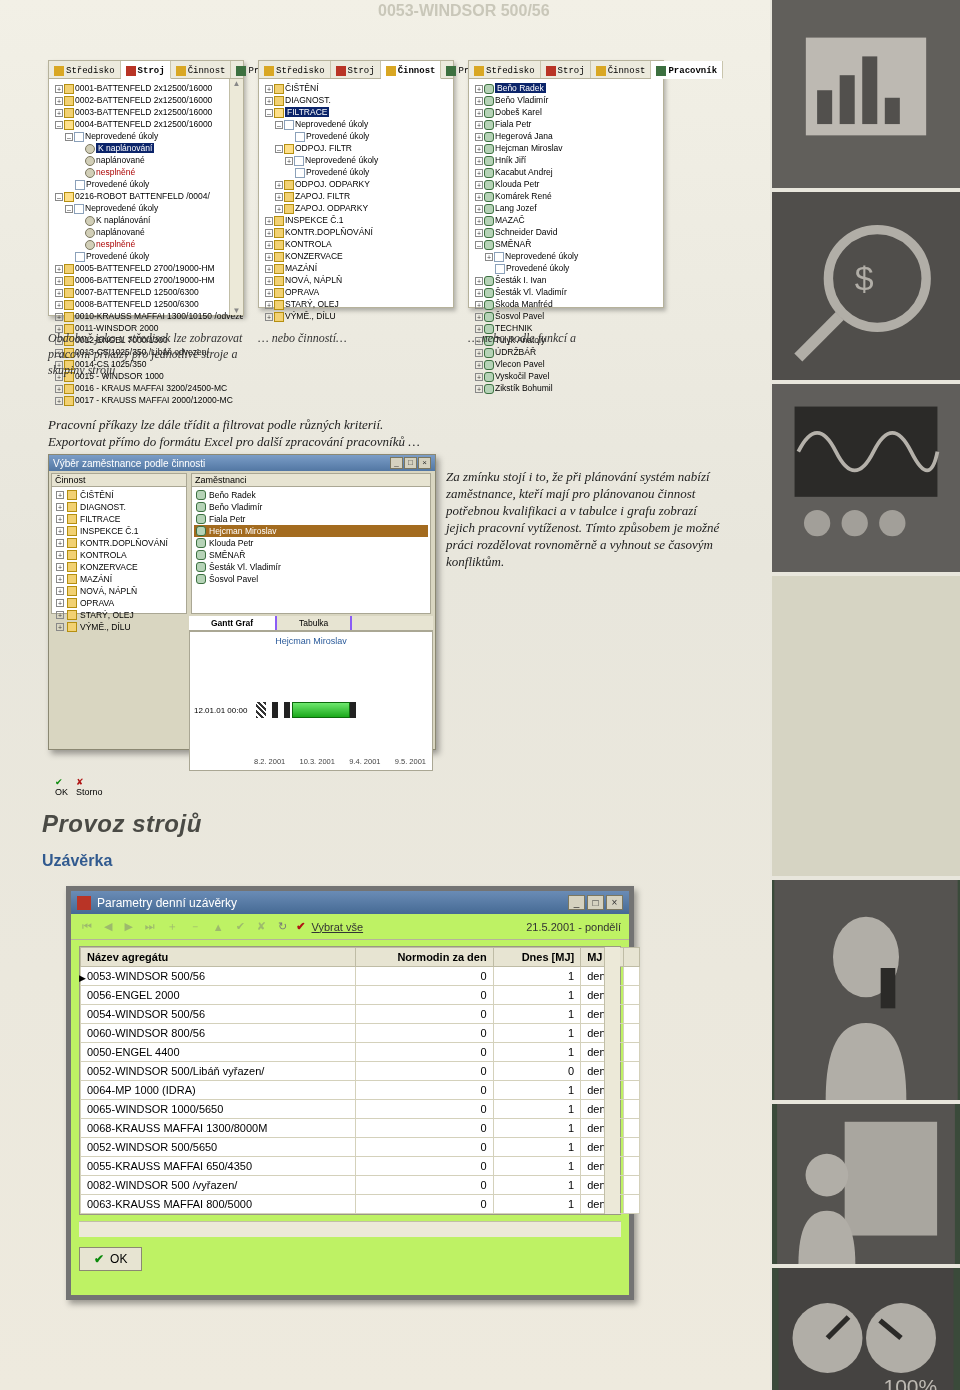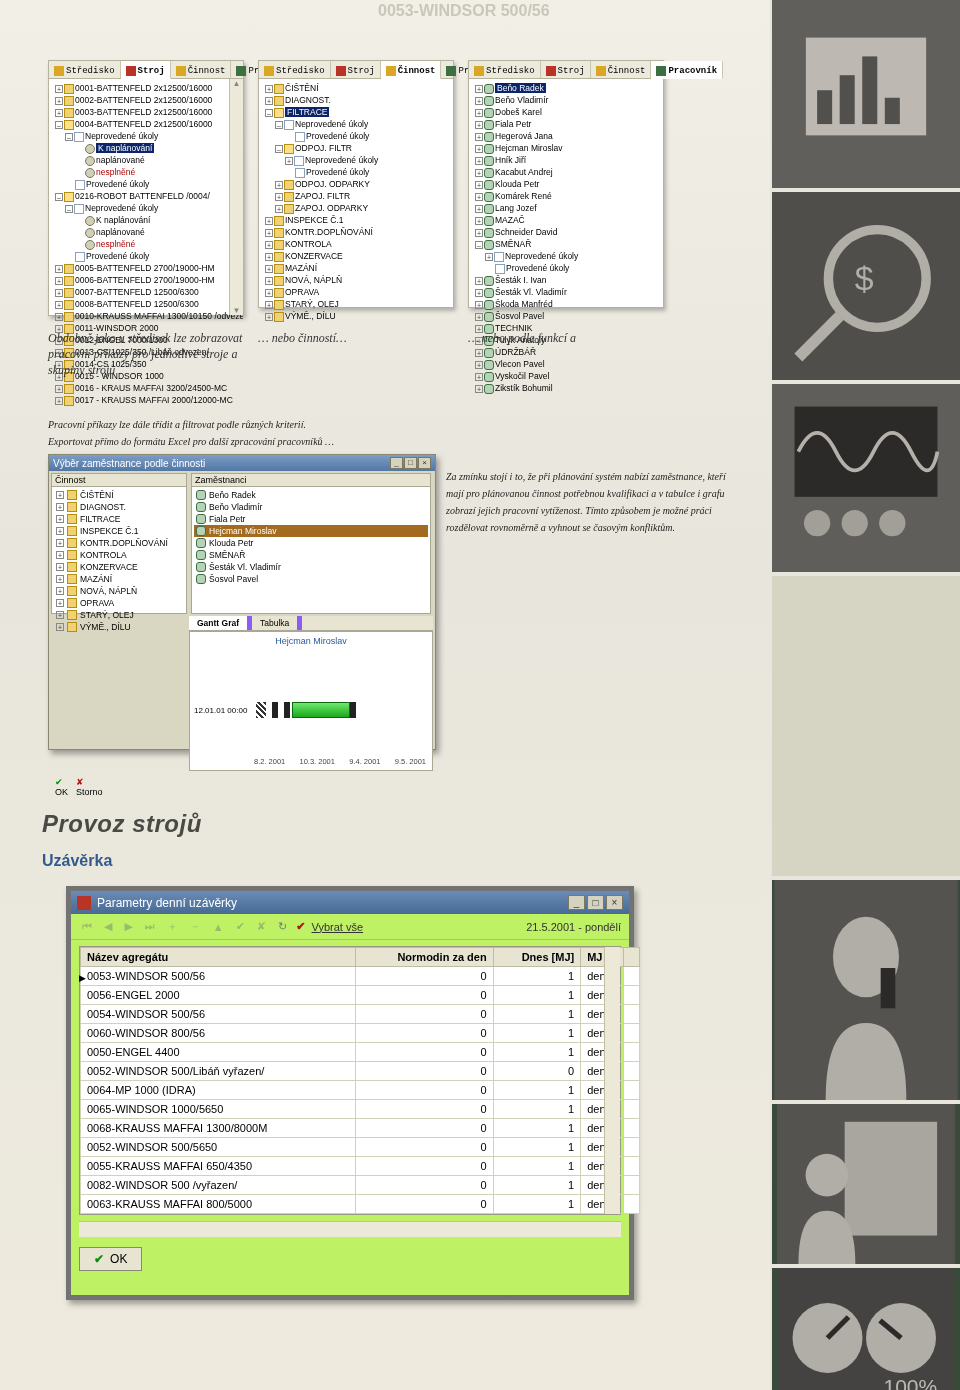--- a/index.html
+++ b/index.html
@@ -34,36 +34,36 @@
   .folder { background:#f2d172; border:1px solid #b58f10;}
   .folderO { background:#ffe089; border:1px solid #b58f10;}
   .page  { background:#fff; border:1px solid #8aa0b9;}
   .gear  { background:#d2cfb8; border:1px solid #7b7760; border-radius:50%;}
   .person{ background:#b6d3b7; border:1px solid #3c7040; border-radius:3px;}
   .sel   { background:#0b246a; color:#fff; padding:0 2px;}
   .scroll-v {position:absolute; right:0; top:18px; bottom:0; width:14px; background:#ece9d8; border-left:1px solid #c1bea7;}
   .scroll-v::before{content:"▲";display:block;font-size:8px;text-align:center;color:#888;}
   .scroll-v::after{content:"▼";position:absolute;bottom:0;left:0;right:0;font-size:8px;text-align:center;color:#888;}
   .caption { position:absolute; font-size:12px; font-style:italic; font-family:"Times New Roman", serif; color:#333; line-height:16px;}
-  .body-text { position:absolute; font-size:10px; font-family:"Times New Roman", serif; font-style:italic; color:#222; line-height:17px;}
+  .body-text { position:absolute; font-size:13px; font-family:"Times New Roman", serif; font-style:italic; color:#222; line-height:17px;}
   .heading { position:absolute; font-family:"Verdana",sans-serif; font-weight:bold; font-style:italic; color:#4a4a45; letter-spacing:.5px;}
   .subheading { position:absolute; font-family:"Verdana",sans-serif; font-weight:bold; color:#315a8f; font-size:16px;}
   
   .dlg { position:absolute; background:#d9d6c1; border:1px solid #8b8872; box-shadow:3px 4px 6px rgba(0,0,0,.35); }
   .dlg-title { background:linear-gradient(#7b9dc7,#5277a3); color:#fff; font-size:10px; padding:2px 4px; display:flex; justify-content:space-between; align-items:center;}
   .dlg-title .winbtn { width:13px;height:12px;background:#d5d2c0;border:1px solid #7b7760;font-size:8px;line-height:10px;text-align:center;color:#333;margin-left:1px;}
   .dlg-body { display:flex; }
   .dlg-col { border:1px solid #aaa794; margin:2px;}
   .dlg-col-h { font-size:9px; background:#e7e4d2; padding:1px 3px; border-bottom:1px solid #aaa794;}
   .dlg-list { font-size:8.5px; line-height:12px; padding:2px 2px; background:#fff;}
   .dlg-list .row { display:flex; align-items:center; gap:2px; padding:0 2px;}
   .dlg-list .row.sel { background:#a36b1f; color:#fff;}
   .gantt-area { border:1px solid #aaa794; margin:0 2px 2px 140px; background:#fff; font-size:8px;}
   .gantt-tabs { display:flex; font-size:8.5px; border-bottom:1px solid #aaa794; background:#e7e4d2;}
-  .gantt-tabs .gt{padding:2px 8px;border-right:5px solid #8b5cf6;}
+  .gantt-tabs .gt{padding:2px 22px;border-right:2px solid #8b5cf6;}
   .gantt-tabs .gt.active{background:#fff;font-weight:bold;}
   .gantt-plot { height:120px; position:relative;}
   .gantt-row-lbl { position:absolute; left:4px; top:56px; font-size:8px;}
   .gantt-bar { position:absolute; height:16px; top:52px;}
   .gantt-axis { position:absolute; bottom:4px; left:64px; right:6px; display:flex; justify-content:space-between; font-size:7.5px; color:#444;}
   .dlg-footer { display:flex; gap:8px; padding:4px 6px; font-size:9px;}
   .dlg-footer .ok{color:#0b8a0b;}
   .dlg-footer .cancel{color:#b01313;}
   
   .win { position:absolute; background:#bef264; border:5px solid #737373; box-shadow:3px 4px 6px rgba(0,0,0,.35);}

